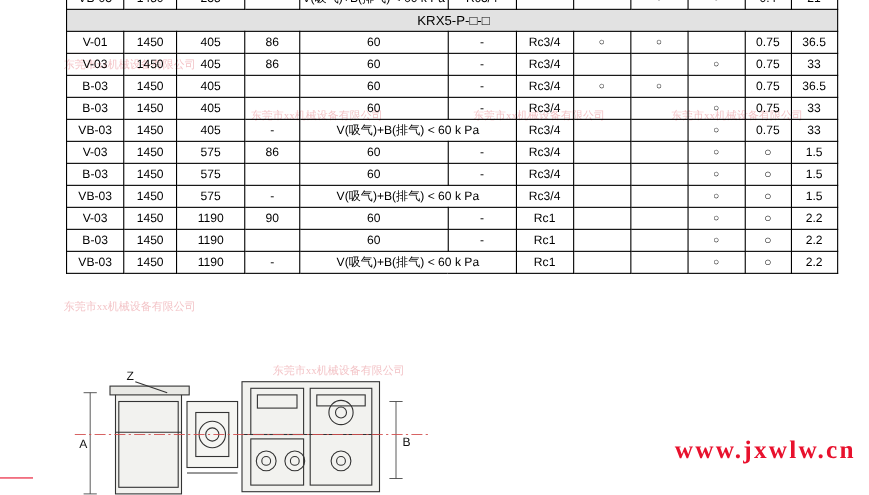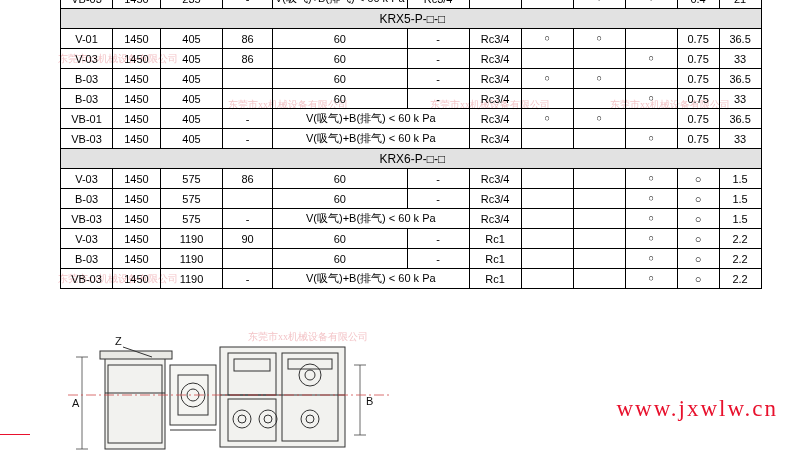--- a/index.html
+++ b/index.html
@@ -81,21 +81,21 @@
     font-family: Liberation Serif, serif;
     pointer-events: none;
   }
   
   .url {
     position: absolute;
     right: 12px;
     top: 396px;
     color: #e8112d;
     font-size: 23px;
-    font-weight: normal;
+    font-weight: bold;
     letter-spacing: 2px;
     font-family: "Liberation Serif", serif;
   }
   
   .drawing {
     position: absolute;
     left: 60px;
     top: 335px;
     width: 420px;
     height: 118px;
@@ -206,51 +206,35 @@
         <td>60</td>
         <td>-</td>
         <td>Rc3/4</td>
         <td></td>
         <td></td>
         <td class="dot">○</td>
         <td>0.75</td>
         <td>33</td>
       </tr>
 
-      <tr>
-        <td>VB-01</td>
+
+      <tr>
+        <td>VB-03</td>
         <td>1450</td>
         <td>405</td>
         <td>-</td>
         <td colspan="2">V(吸气)+B(排气) &lt; 60 k Pa</td>
         <td>Rc3/4</td>
-        <td class="dot">○</td>
-        <td class="dot">○</td>
-        <td></td>
-        <td>0.75</td>
-        <td>36.5</td>
-      </tr>
-
-      <tr>
-        <td>VB-03</td>
-        <td>1450</td>
-        <td>405</td>
-        <td>-</td>
-        <td colspan="2">V(吸气)+B(排气) &lt; 60 k Pa</td>
-        <td>Rc3/4</td>
         <td></td>
         <td></td>
         <td class="dot">○</td>
         <td>0.75</td>
         <td>33</td>
       </tr>
 
-      <tr class="section">
-        <td colspan="12">KRX6-P-□-□</td>
-      </tr>
 
       <tr>
         <td>V-03</td>
         <td>1450</td>
         <td>575</td>
         <td>86</td>
         <td>60</td>
         <td>-</td>
         <td>Rc3/4</td>
         <td></td>

